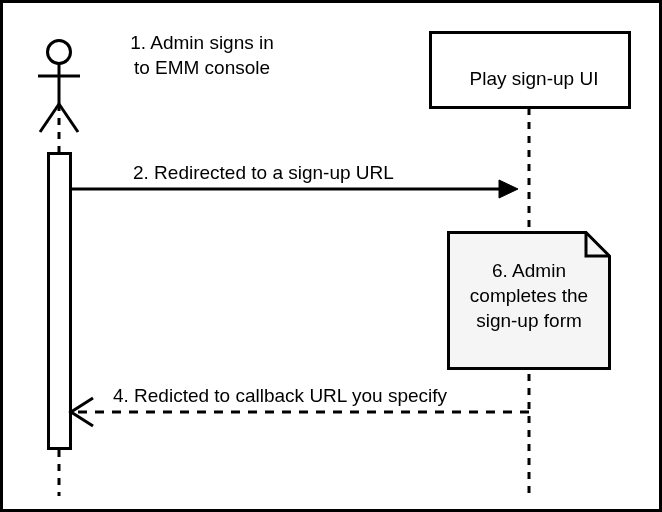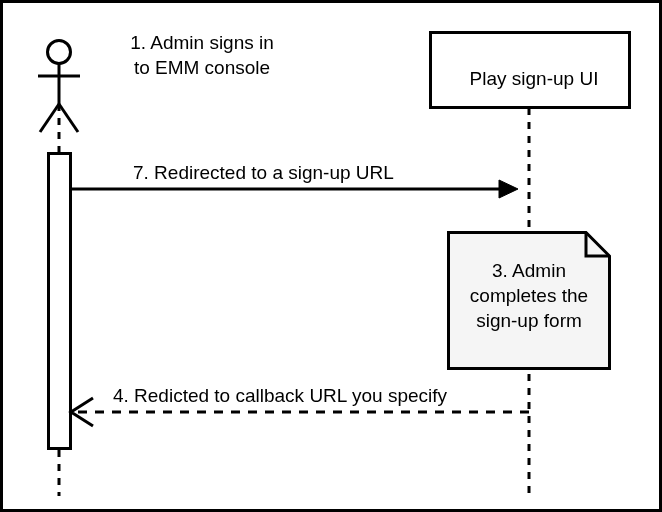--- a/index.html
+++ b/index.html
@@ -100,21 +100,21 @@
       <line x1="529" y1="412" x2="74" y2="412" stroke="#000000" stroke-width="3" stroke-dasharray="9 8"></line>
       <polyline points="93,398 71,412 93,426" fill="none" stroke="#000000" stroke-width="3" stroke-linecap="butt" stroke-linejoin="miter"></polyline>
     </g>
   </svg>
 
   <div class="diagram-text" id="actor-caption">1. Admin signs in
 to EMM console</div>
 
   <div class="diagram-text" id="play-box-label">Play sign-up UI</div>
 
-  <div class="diagram-text" id="note-label">3. Admin
+  <div class="diagram-text" id="note-label">6. Admin
 completes the
 sign-up form</div>
 
-  <div class="diagram-text" id="message-2-label">7. Redirected to a sign-up URL</div>
+  <div class="diagram-text" id="message-2-label">2. Redirected to a sign-up URL</div>
 
   <div class="diagram-text" id="message-4-label">4. Redicted to callback URL you specify</div>
 
 </div>
 
 </body></html>

